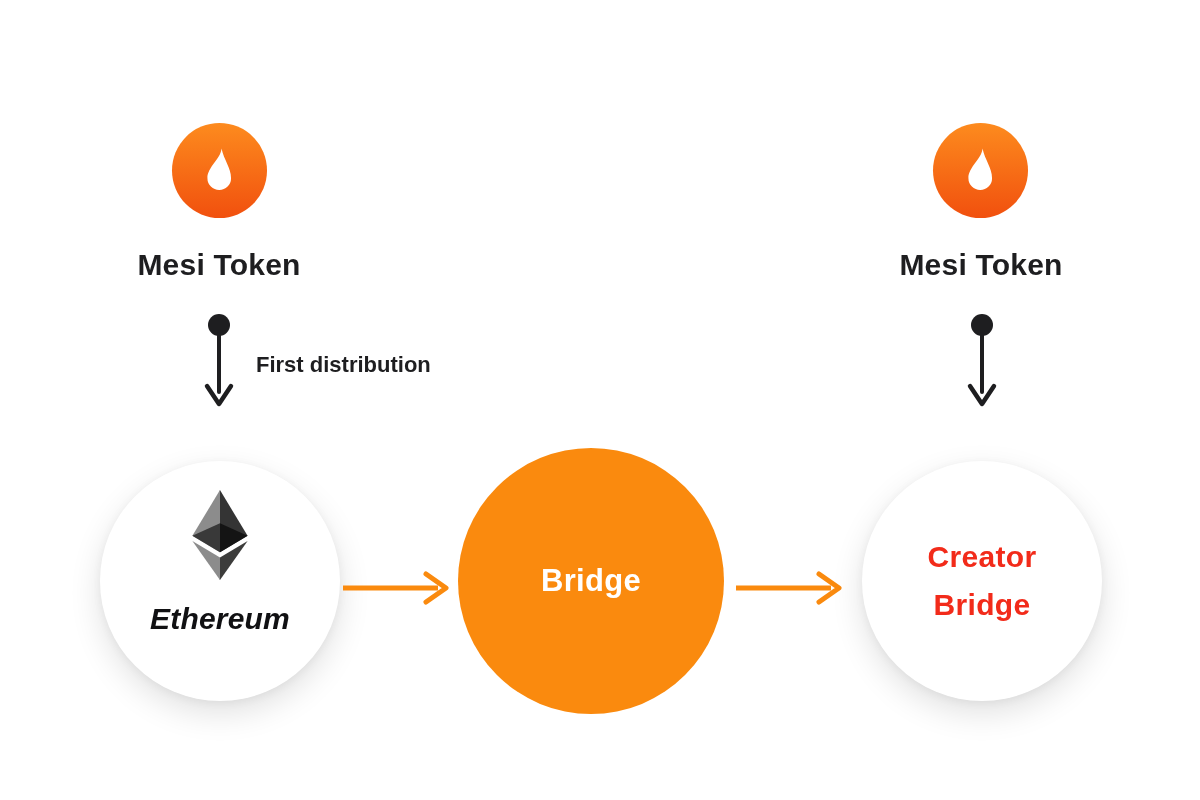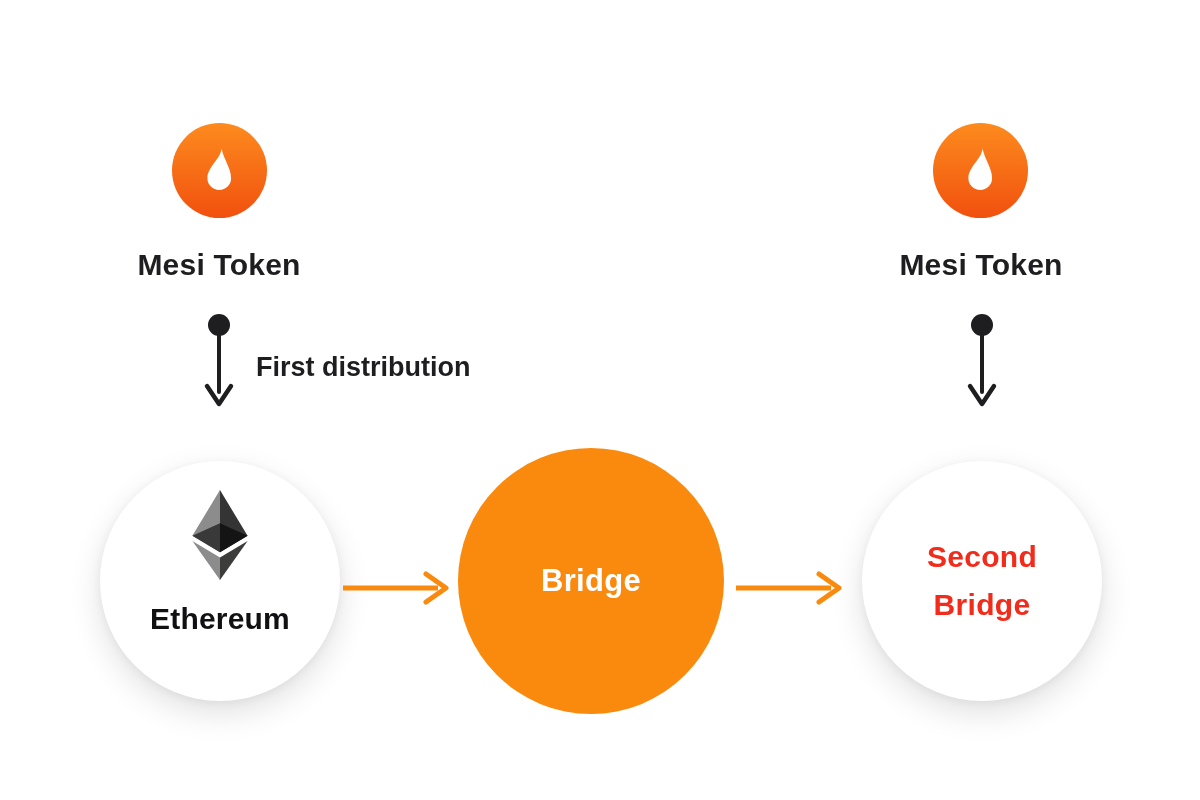--- a/index.html
+++ b/index.html
@@ -23,36 +23,36 @@
   }
   .token-icon svg { display: block; margin-top: -3px; }
 
   
   .token-label {
     width: 250px; text-align: center;
     font-size: 30px; font-weight: 700; letter-spacing: 0.2px;
     color: var(--text-dark, #1E1E20);
   }
   .dist-label {
-    font-size: 27px; font-weight: 700; white-space: nowrap;
+    font-size: 22px; font-weight: 700; white-space: nowrap;
     color: var(--text-dark, #1E1E20);
   }
 
   
   .node {
     border-radius: 50%;
     display: flex; flex-direction: column; align-items: center;
   }
   .node-white {
     background: var(--node-white, #ffffff);
     box-shadow: 0 12px 32px rgba(0,0,0,0.12), 0 2px 10px rgba(0,0,0,0.05);
   }
   .node-ethereum {
     left: 100px; top: 441px; width: 240px; height: 240px;
-    justify-content: flex-start; padding-top: 29px; gap: 22px;
+    justify-content: flex-start; padding-top: 29px; gap: 22px; font-style: italic;
   }
   .node-ethereum .node-label {
     font-size: 30px; font-weight: 800; letter-spacing: 0.2px;
     color: #111113;
   }
   .node-bridge {
     left: 458px; top: 428px; width: 266px; height: 266px;
     background: var(--accent-orange, #FA8A0E);
     justify-content: center;
   }
@@ -137,18 +137,18 @@
 
   <div class="abs right-arrow" style="left:733px; top:546px;">
     <svg width="112" height="44" viewBox="0 0 112 44">
       <line x1="3" y1="22" x2="98" y2="22" stroke="#FA8A0E" stroke-width="5"></line>
       <polyline points="86,8 106,22 86,36" fill="none" stroke="#FA8A0E" stroke-width="5" stroke-linecap="round" stroke-linejoin="round"></polyline>
     </svg>
   </div>
 
   <div class="abs node node-white node-creator">
     <div class="node-label">
-      <span>Second</span><br>
+      <span>Creator</span><br>
       <span>Bridge</span>
     </div>
   </div>
 
 </div>
 
 </body></html>

